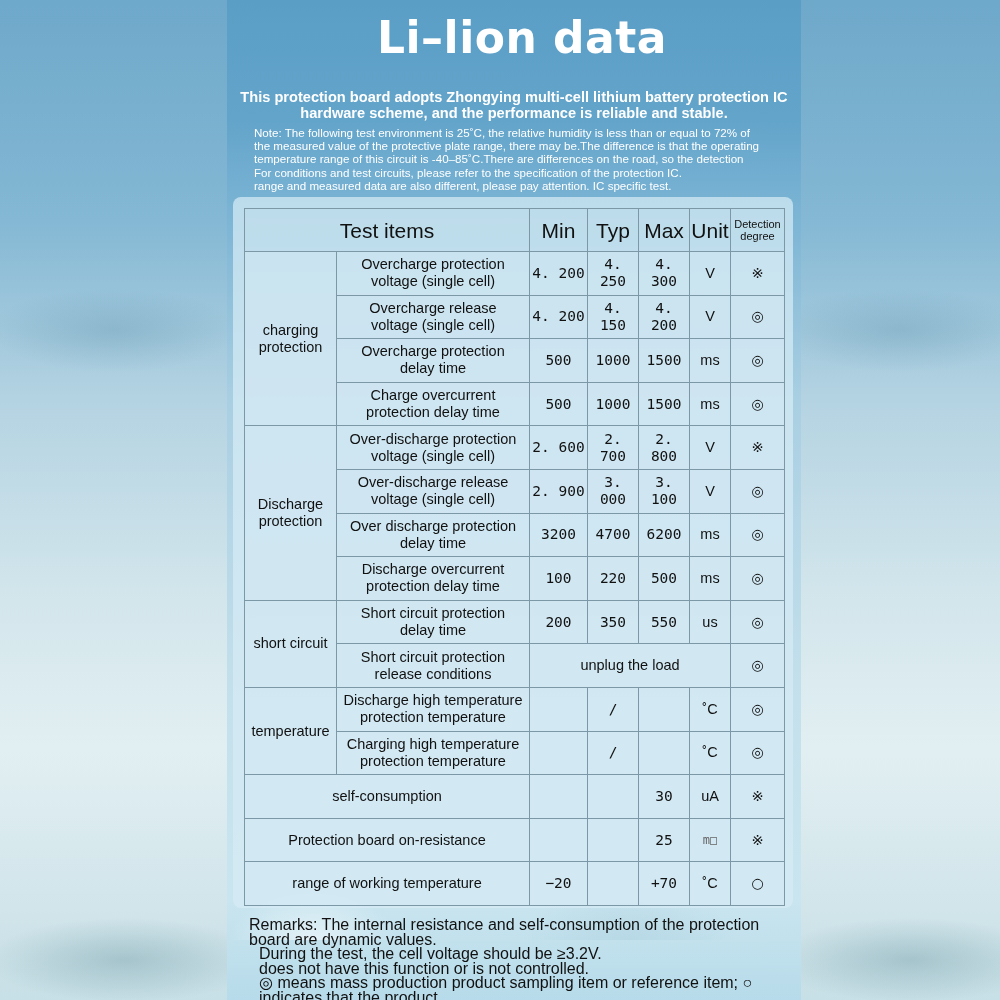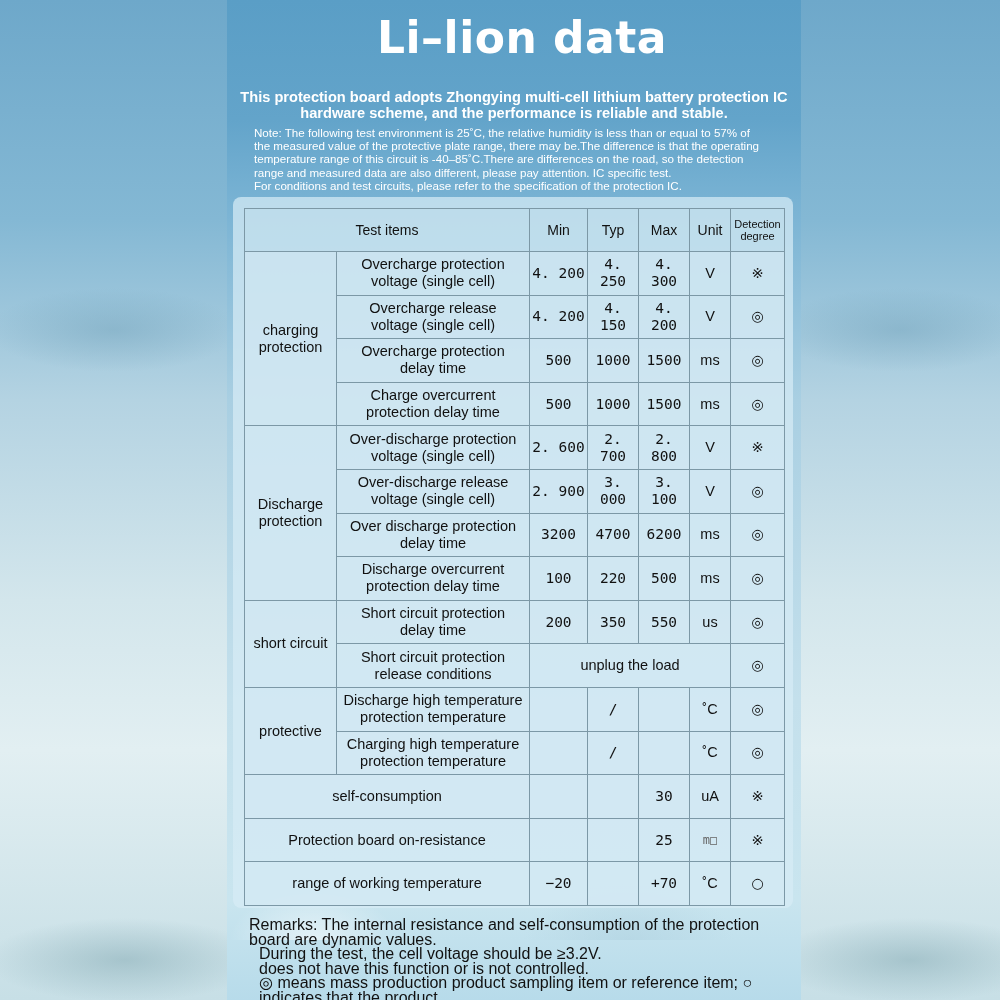--- a/index.html
+++ b/index.html
@@ -52,21 +52,21 @@
     border-collapse:collapse; table-layout:fixed;
     width:540px;
   }
   table.spec td, table.spec th {
     border:1px solid #7c98a6;
     text-align:center; vertical-align:middle;
     color:#111; font-weight:normal;
     padding:0;
     font-size:14.5px; line-height:17px;
   }
-  table.spec th { height:42px; font-size:14px; background:rgba(190,220,235,0.55); }
+  table.spec th { height:42px; font-size:21px; background:rgba(190,220,235,0.55); }
   table.spec th.det { font-size:11px; line-height:12px; }
   table.spec td { height:42.6px; background:rgba(210,232,242,0.55); }
   td.num { font-family:"DejaVu Sans Mono", monospace; font-size:13.5px; }
   td.cat { font-size:14.5px; }
   .sym { font-size:16px; font-family:"DejaVu Sans", sans-serif; }
   .remarks {
     position:absolute; left:22px; width:545px; top:918px;
     color:#111; font-size:16px; line-height:14.5px;
   }
   .remarks .ind { padding-left:10px; }
@@ -75,25 +75,25 @@
 <body>
 
 <div class="side-blur side-left"></div>
 <div class="side-blur side-right"></div>
 
 <div class="panel">
   <div class="mountains"></div>
   <div class="title">Li–lion data</div>
   <div class="subtitle">This protection board adopts Zhongying multi-cell lithium battery protection IC hardware scheme, and the performance is reliable and stable.</div>
   <div class="note">
-    <div>Note: The following test environment is 25˚C, the relative humidity is less than or equal to 57% of</div>
+    <div>Note: The following test environment is 25˚C, the relative humidity is less than or equal to 72% of</div>
     <div>the measured value of the protective plate range, there may be.The difference is that the operating</div>
     <div>temperature range of this circuit is -40–85˚C.There are differences on the road, so the detection</div>
+    <div>For conditions and test circuits, please refer to the specification of the protection IC.</div>
     <div>range and measured data are also different, please pay attention. IC specific test.</div>
-    <div>For conditions and test circuits, please refer to the specification of the protection IC.</div>
   </div>
   <div class="card"></div>
   <div class="remarks">
     <div>Remarks: The internal resistance and self-consumption of the protection board are dynamic values.</div>
     <div class="ind">During the test, the cell voltage should be ≥3.2V.</div>
     <div class="ind">does not have this function or is not controlled.</div>
     <div class="ind">◎ means mass production product sampling item or reference item; ○ indicates that the product</div>
   </div>
 </div>
 
@@ -201,21 +201,21 @@
     <td class="sym">◎</td>
   </tr>
 
   <tr>
     <td><span>Short circuit protection</span><br><span>release conditions</span></td>
     <td colspan="4">unplug the load</td>
     <td class="sym">◎</td>
   </tr>
 
   <tr>
-    <td rowspan="2" class="cat">protective</td>
+    <td rowspan="2" class="cat">temperature</td>
     <td><span>Discharge high temperature</span><br><span>protection temperature</span></td>
     <td class="num"></td>
     <td class="num">/</td>
     <td class="num"></td>
     <td>˚C</td>
     <td class="sym">◎</td>
   </tr>
 
   <tr>
     <td><span>Charging high temperature</span><br><span>protection temperature</span></td>

